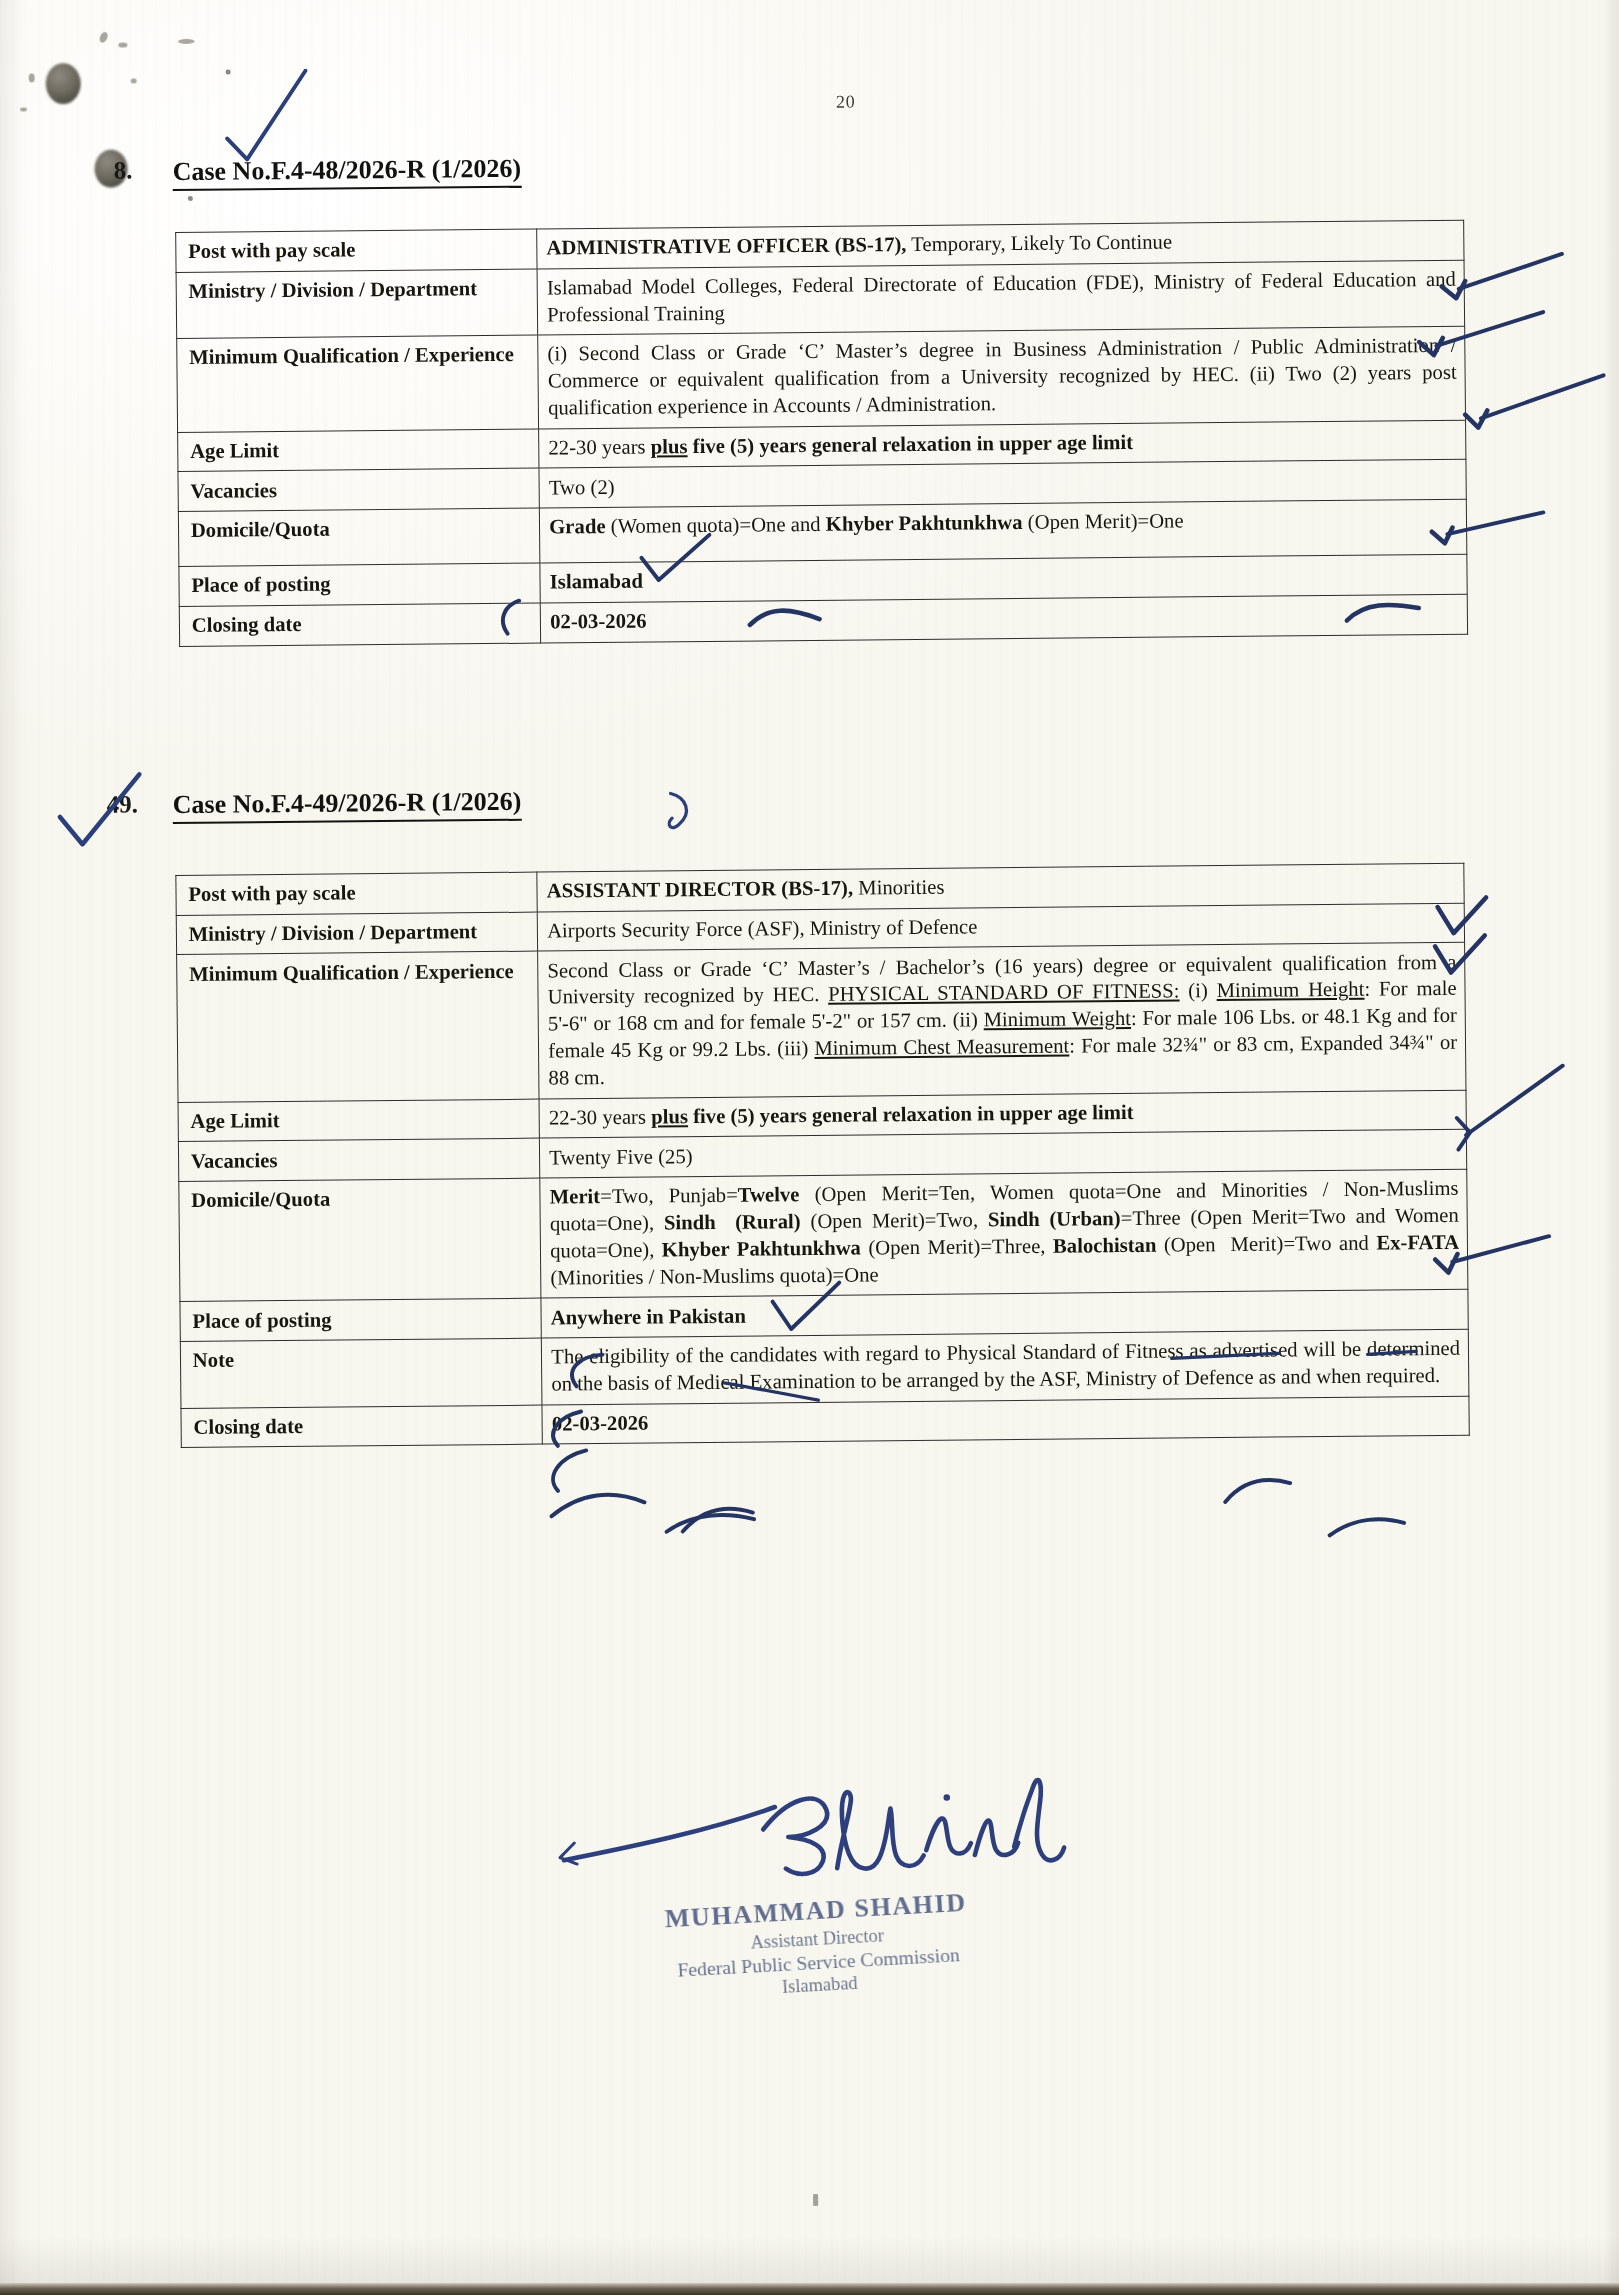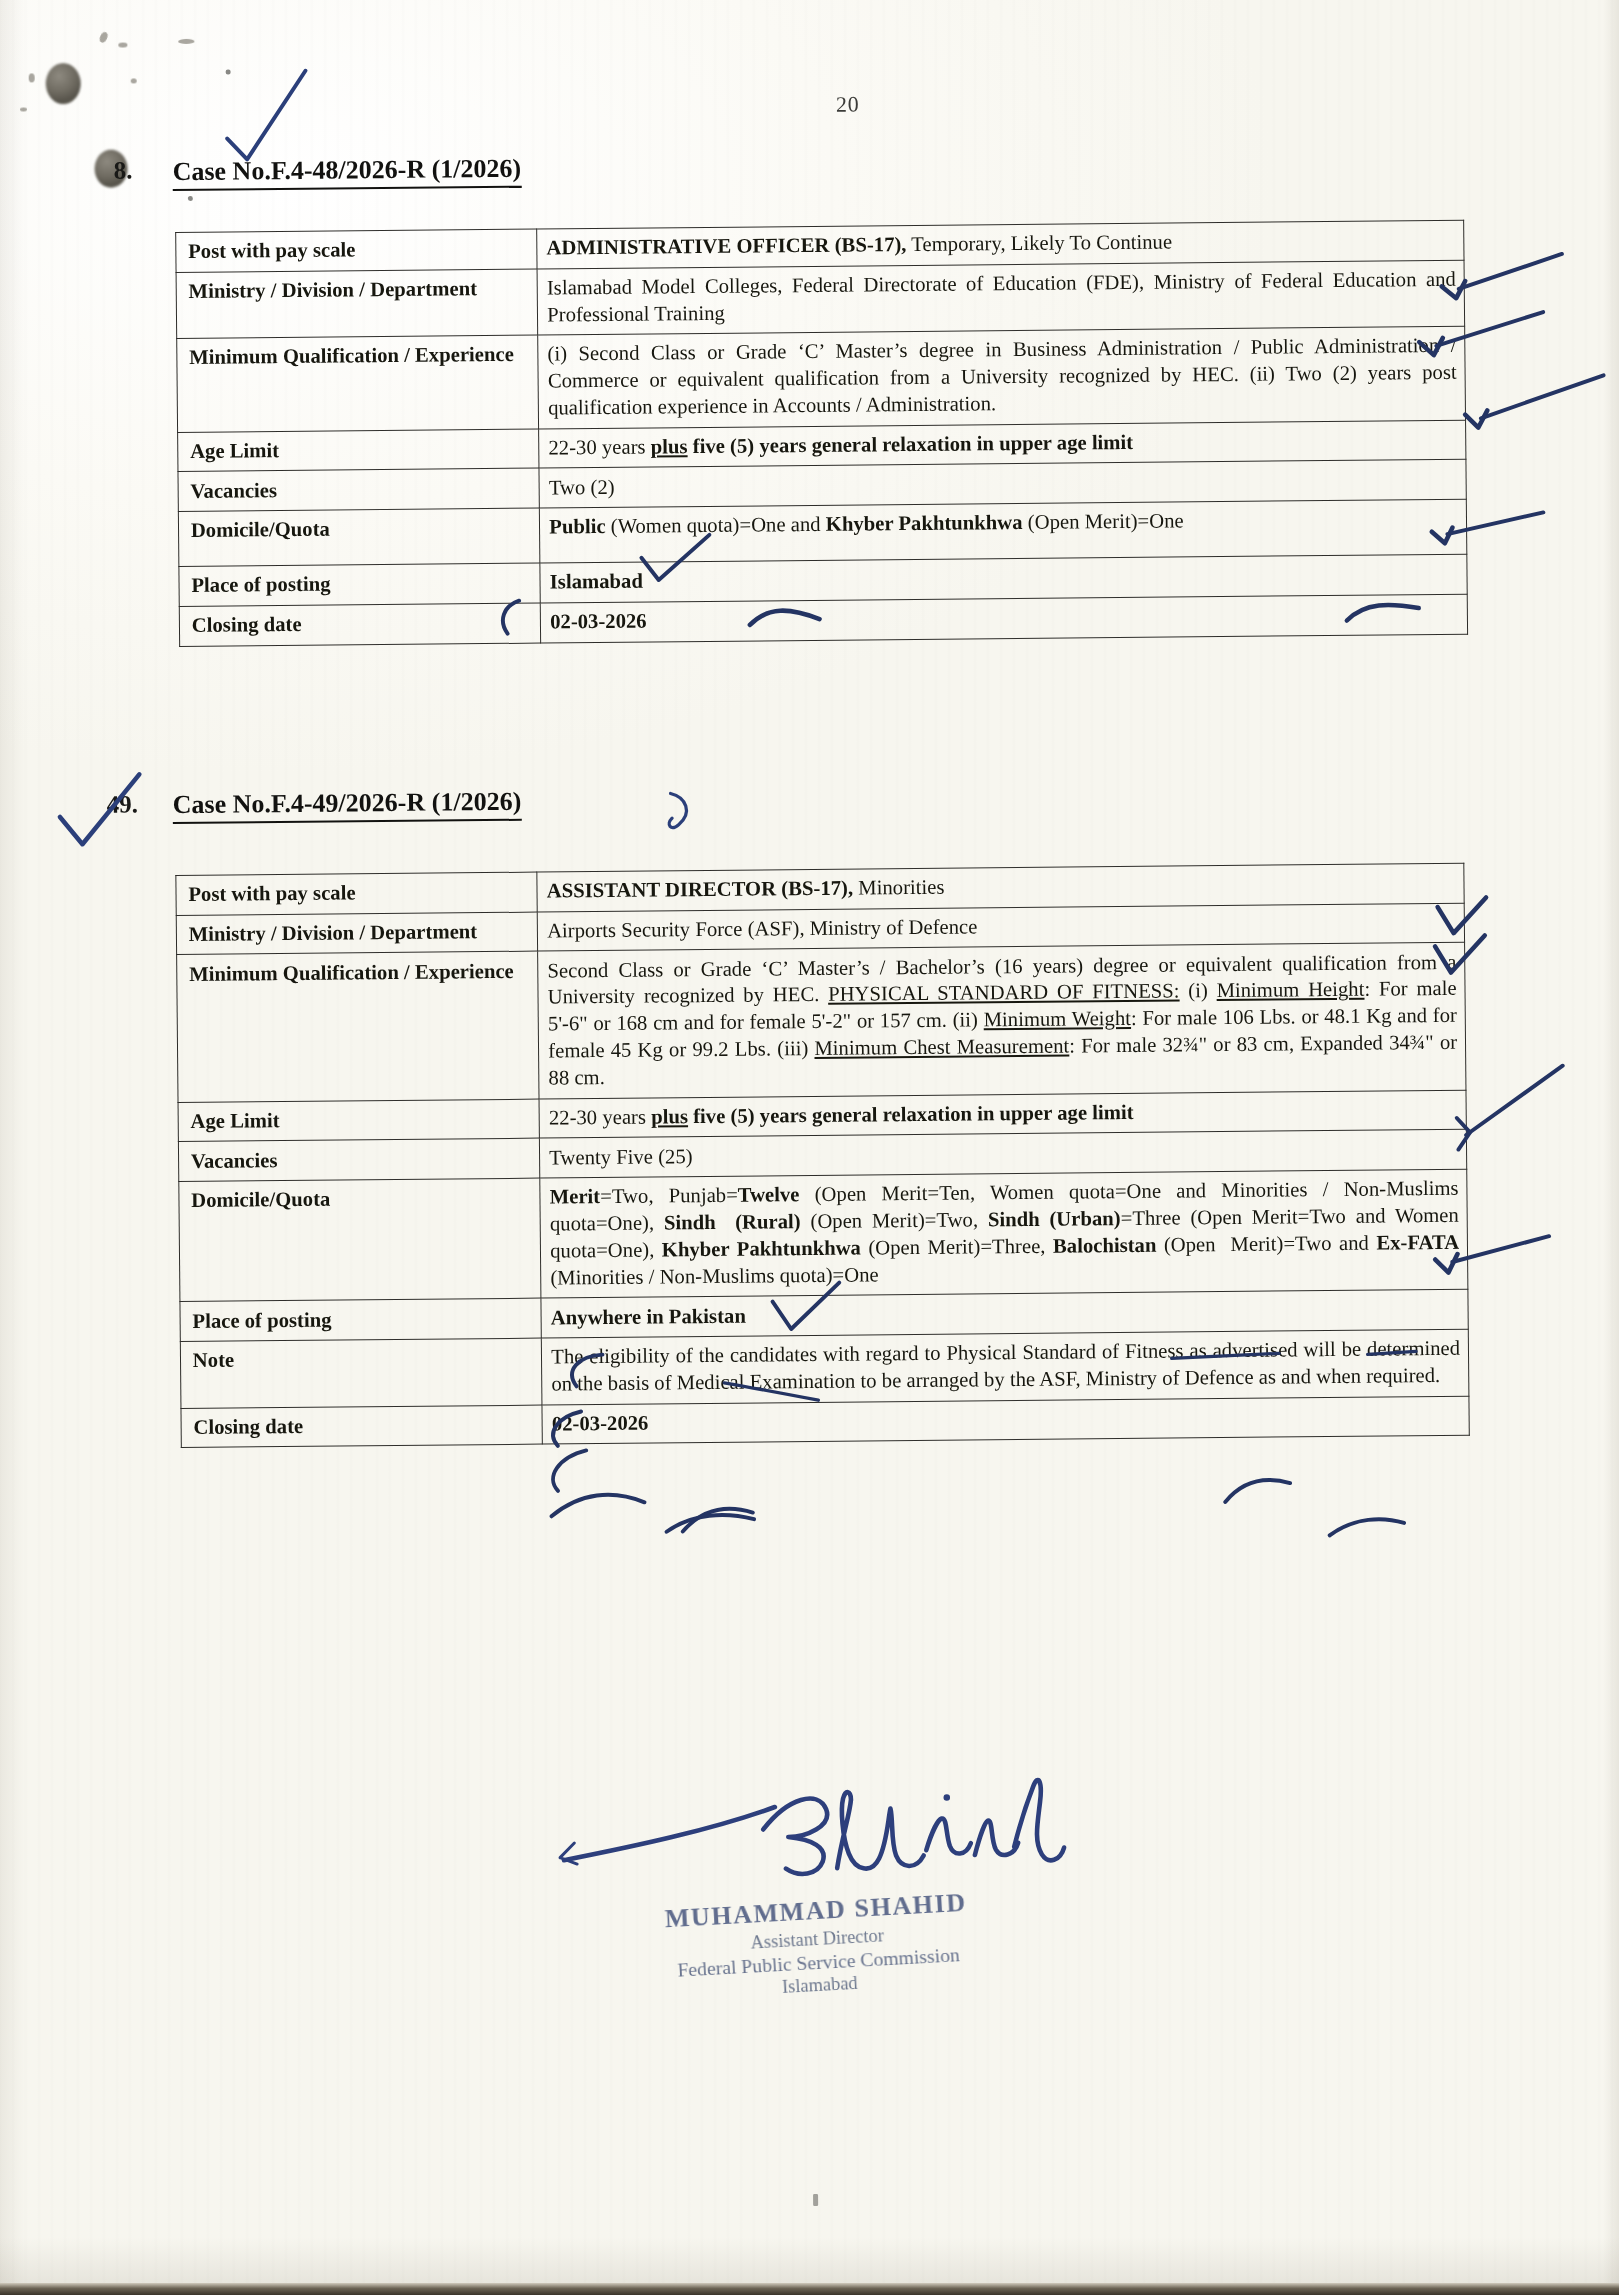--- a/index.html
+++ b/index.html
@@ -49,21 +49,21 @@
   
   #sheet{
     position:absolute; left:0; top:0; width:1620px; height:2295px;
     transform:rotate(-0.55deg);
     transform-origin:810px 1148px;
   }
 
   
   .page-no{
     position:absolute; left:846px; top:92px;
-    font-size:22px; color:#3b3b38; letter-spacing:0.7px;
+    font-size:18px; color:#3b3b38; letter-spacing:0.7px;
   }
 
   
   .punch{
     position:absolute; border-radius:50%;
     background:radial-gradient(circle at 38% 32%, #8e8a80 0%, #6f6b61 45%, #56534a 72%, #807c72 100%);
     filter:blur(0.8px);
   }
   .smudge{
     position:absolute; background:#8d8a81; border-radius:50%;
@@ -183,21 +183,21 @@
       <tr>
         <td class="lbl">Age Limit</td>
         <td class="val nj">22-30 years <span class="b u">plus</span> <span class="b">five (5) years general relaxation in upper age limit</span></td>
       </tr>
       <tr>
         <td class="lbl">Vacancies</td>
         <td class="val nj">Two (2)</td>
       </tr>
       <tr>
         <td class="lbl">Domicile/Quota</td>
-        <td class="val nj" style="padding-bottom:22px;"><span class="b">Public</span> (Women quota)=One and <span class="b">Khyber Pakhtunkhwa</span> (Open Merit)=One</td>
+        <td class="val nj" style="padding-bottom:22px;"><span class="b">Grade</span> (Women quota)=One and <span class="b">Khyber Pakhtunkhwa</span> (Open Merit)=One</td>
       </tr>
       <tr>
         <td class="lbl">Place of posting</td>
         <td class="val nj b">Islamabad</td>
       </tr>
       <tr>
         <td class="lbl">Closing date</td>
         <td class="val nj b">02-03-2026</td>
       </tr>
     </tbody>

